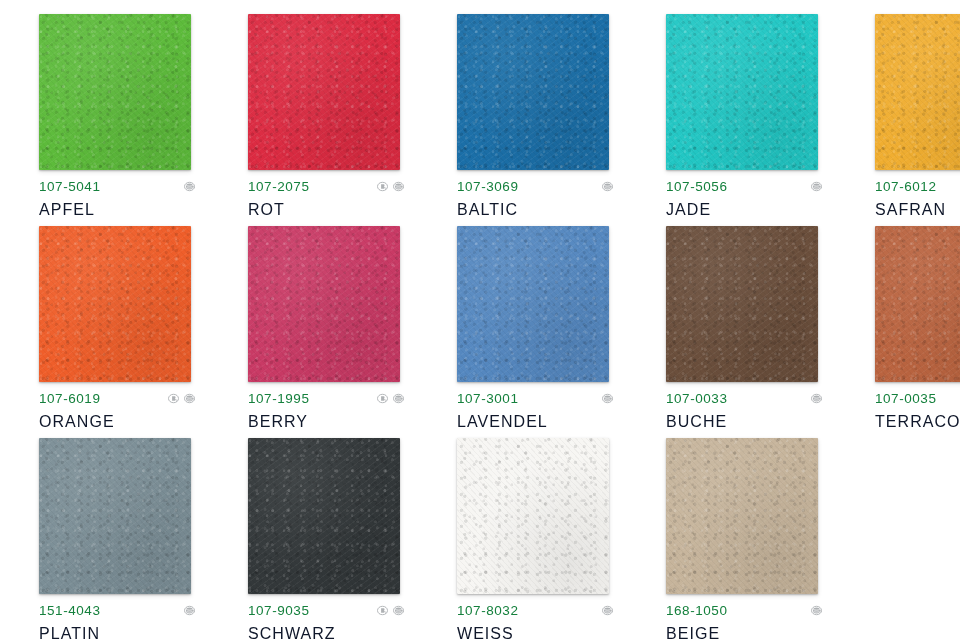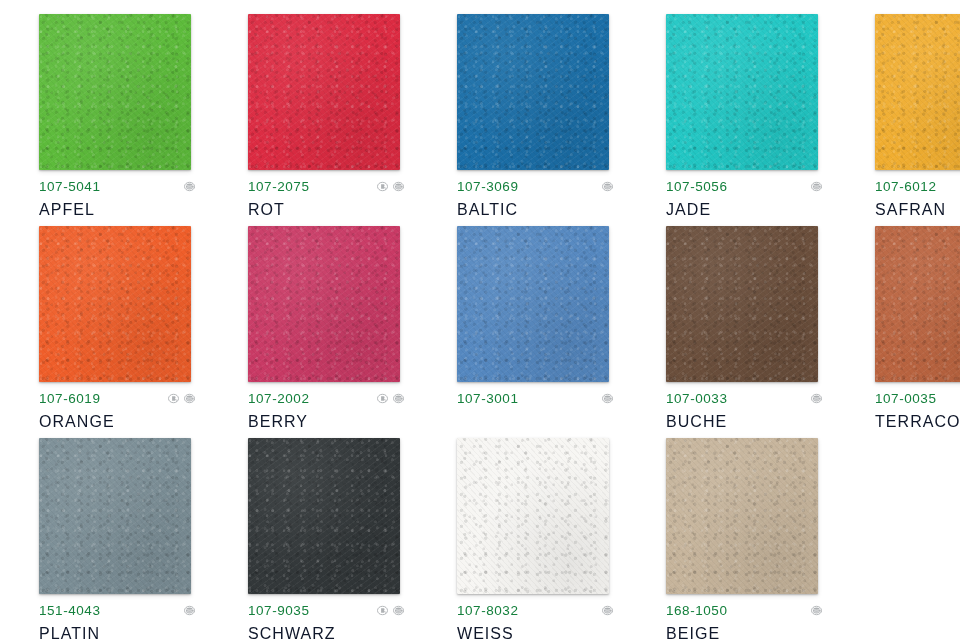--- a/index.html
+++ b/index.html
@@ -217,21 +217,21 @@
               </svg>
             </span>
           </div>
           <div class="name">ORANGE</div>
         </div>
       </div>
       <div class="cell">
         <div class="swatch" style="background: rgb(201, 58, 101);"></div>
         <div class="meta">
           <div class="code-line">
-            <span class="code">107-2002</span>
+            <span class="code">107-1995</span>
             <span class="icons">
               <svg viewBox="0 0 22 22" class="badge">
                 <ellipse cx="11" cy="11" rx="10" ry="8.4" fill="none" stroke="#7d8287" stroke-width="1.8"></ellipse>
                 <path d="M8.2 6.5h4.3c1.6 0 2.6 .9 2.6 2.3 0 1.1-.6 1.8-1.5 2.1 1.1.25 1.8 1.05 1.8 2.25 0 1.6-1.15 2.55-3 2.55H8.2z" fill="#7d8287"></path>
                 <path d="M16.5 13.2c1.2 1 1.6 2.4 1.2 3.6" fill="none" stroke="#7d8287" stroke-width="1.5" stroke-linecap="round"></path>
               </svg>
               <svg viewBox="0 0 22 22" class="badge">
                 <ellipse cx="11" cy="11" rx="10" ry="8.4" fill="none" stroke="#7d8287" stroke-width="1.8"></ellipse>
                 <ellipse cx="11" cy="11" rx="7.2" ry="5.9" fill="#7d8287"></ellipse>
                 <path d="M4.6 9.1c3.6 1.5 9.1 1.6 12.9 0" fill="none" stroke="#ffffff" stroke-width="1.5"></path>
@@ -251,20 +251,21 @@
             <span class="icons">
               <svg viewBox="0 0 22 22" class="badge">
                 <ellipse cx="11" cy="11" rx="10" ry="8.4" fill="none" stroke="#7d8287" stroke-width="1.8"></ellipse>
                 <ellipse cx="11" cy="11" rx="7.2" ry="5.9" fill="#7d8287"></ellipse>
                 <path d="M4.6 9.1c3.6 1.5 9.1 1.6 12.9 0" fill="none" stroke="#ffffff" stroke-width="1.5"></path>
                 <path d="M5.2 13.2c3.4 1.3 8.3 1.3 11.6 0" fill="none" stroke="#ffffff" stroke-width="1.3"></path>
                 <path d="M18.6 10.2c1.4.9 2 2.3 1.6 3.5" fill="none" stroke="#7d8287" stroke-width="1.5" stroke-linecap="round"></path>
               </svg>
             </span>
           </div>
+          <div class="name">LAVENDEL</div>
         </div>
       </div>
       <div class="cell">
         <div class="swatch" style="background: rgb(107, 79, 60);"></div>
         <div class="meta">
           <div class="code-line">
             <span class="code">107-0033</span>
             <span class="icons">
               <svg viewBox="0 0 22 22" class="badge">
                 <ellipse cx="11" cy="11" rx="10" ry="8.4" fill="none" stroke="#7d8287" stroke-width="1.8"></ellipse>

